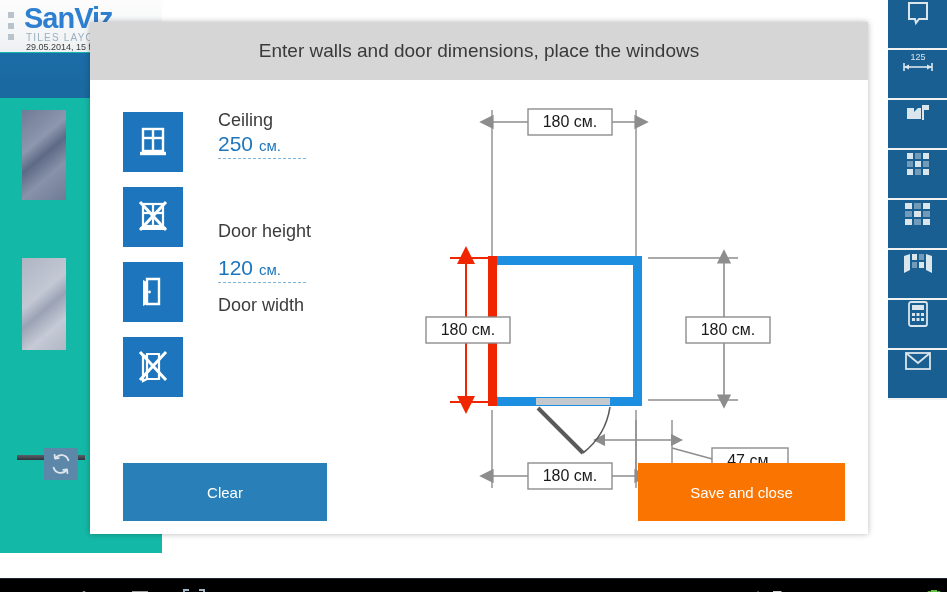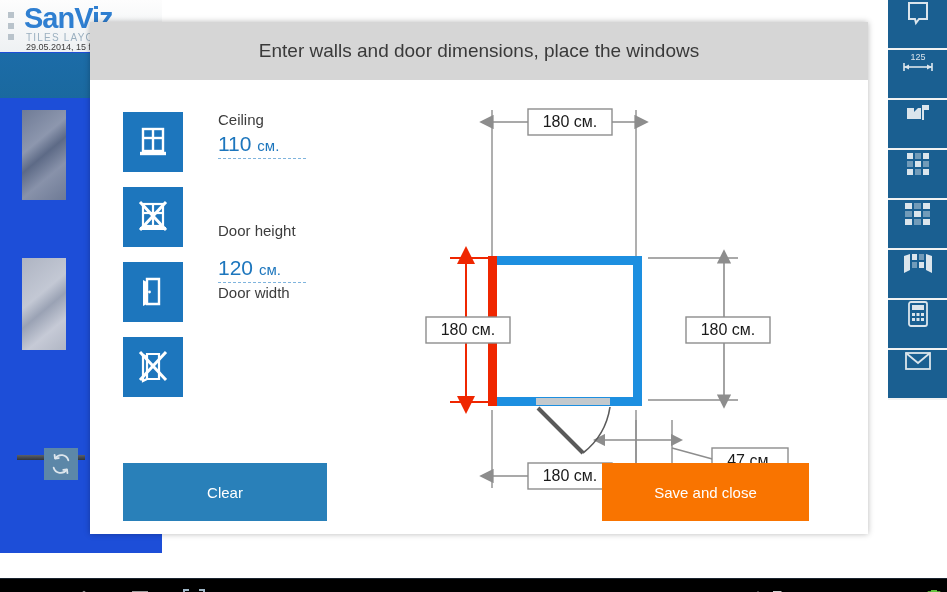--- a/index.html
+++ b/index.html
@@ -6,21 +6,21 @@
   html,body { width:947px; height:592px; overflow:hidden; }
   body {
     font-family:"Liberation Sans", sans-serif;
     background:#ffffff;
     position:relative;
   }
   
   #app-bg { position:absolute; left:0; top:0; width:947px; height:553px; background:#ffffff; }
 
   
-  #left-panel { position:absolute; left:0; top:0; width:162px; height:553px; background:#1d4ed8; }
+  #left-panel { position:absolute; left:0; top:0; width:162px; height:553px; background:#14b8a6; }
   #logo-bar {
     position:absolute; left:0; top:0; width:162px; height:52px;
     background:linear-gradient(#fdfdfd,#eef1f3);
   }
   #logo-dots { position:absolute; left:8px; top:12px; width:6px; }
   #logo-dots i { display:block; width:6px; height:6px; background:#b9c3cb; margin-bottom:5px; }
   #logo-text {
     position:absolute; left:24px; top:2px;
     font-size:29px; font-weight:bold; color:#2f7fd1; letter-spacing:-1px;
   }
@@ -79,39 +79,39 @@
   #dialog-body { position:relative; height:454px; }
 
   
   #form-col { position:absolute; left:33px; top:32px; width:250px; }
   .field-row { position:relative; height:75px; }
   .field-icon {
     position:absolute; left:0; top:0; width:60px; height:60px;
     background:#1d76bd; display:flex; align-items:center; justify-content:center;
   }
   .field-text { position:absolute; left:95px; top:-2px; width:160px; }
-  .field-label { font-size:15px; color:#3c3c3c; line-height:20px; }
+  .field-label { font-size:18px; color:#3c3c3c; line-height:20px; }
   .field-value {
     font-size:21px; color:#1d76bd; margin-top:2px; display:inline-block;
     border-bottom:1px dashed #7fb4dd; padding-bottom:2px; min-width:88px;
   }
   .field-value .unit { font-size:15px; }
 
   
   #plan { position:absolute; left:330px; top:10px; width:420px; height:420px; }
   #plan svg { display:block; }
 
   
   #btn-clear {
     position:absolute; left:33px; top:383px; width:204px; height:58px;
     background:#2980b9; color:#fff; font-size:15px;
     display:flex; align-items:center; justify-content:center;text-align:center;
   }
   #btn-save {
-    position:absolute; left:512px; top:383px; width:207px; height:58px;
+    position:absolute; left:548px; top:383px; width:207px; height:58px;
     background:#f97400; color:#fff; font-size:15px;
     display:flex; align-items:center; justify-content:center;
   }
 
   
   #navbar {
     position:absolute; left:0; top:578px; width:947px; height:39px;
     background:#000; border-top:1px solid #1a2430;
   }
   .nav-ic { position:absolute; top:0; height:39px; display:flex; align-items:center; justify-content:center; }
@@ -277,21 +277,21 @@
           <svg width="32" height="34" viewBox="0 0 32 34" fill="none" stroke="#ffffff" stroke-width="2.4">
             <rect x="6" y="4" width="20" height="22"></rect>
             <line x1="16" y1="4" x2="16" y2="26"></line>
             <line x1="6" y1="13" x2="26" y2="13"></line>
             <line x1="3" y1="28.5" x2="29" y2="28.5" stroke-width="3.4"></line>
           </svg>
         </div>
         <div class="field-text">
           <div class="field-label">Ceiling</div>
           <div class="field-value">
-            <span>110</span>
+            <span>250</span>
             <span class="unit">см.</span>
           </div>
         </div>
       </div>
 
       <div class="field-row">
         <div class="field-icon">
           <svg width="32" height="34" viewBox="0 0 32 34" fill="none" stroke="#ffffff" stroke-width="2.2">
             <rect x="6" y="4" width="20" height="22"></rect>
             <line x1="16" y1="4" x2="16" y2="26"></line>
@@ -312,21 +312,21 @@
             <path d="M10 4h12v25H10z"></path>
             <path d="M10 7l-4 -2v26l4 -2" fill="#ffffff" stroke="none"></path>
             <circle cx="12.5" cy="17" r="1.4" fill="#ffffff" stroke="none"></circle>
           </svg>
         </div>
         <div class="field-text">
           <div class="field-value" style="margin-top:-4px;">
             <span>120</span>
             <span class="unit">см.</span>
           </div>
-          <div class="field-label" style="margin-top:0;">Door width</div>
+          <div class="field-label" style="margin-top:12px;">Door width</div>
         </div>
       </div>
 
       <div class="field-row">
         <div class="field-icon">
           <svg width="32" height="34" viewBox="0 0 32 34" fill="none" stroke="#ffffff" stroke-width="2.2">
             <path d="M10 4h12v25H10z"></path>
             <path d="M10 7l-4 -2v26l4 -2"></path>
             <line x1="3" y1="2" x2="29" y2="30" stroke-width="3"></line>
             <line x1="29" y1="2" x2="3" y2="30" stroke-width="3"></line>

